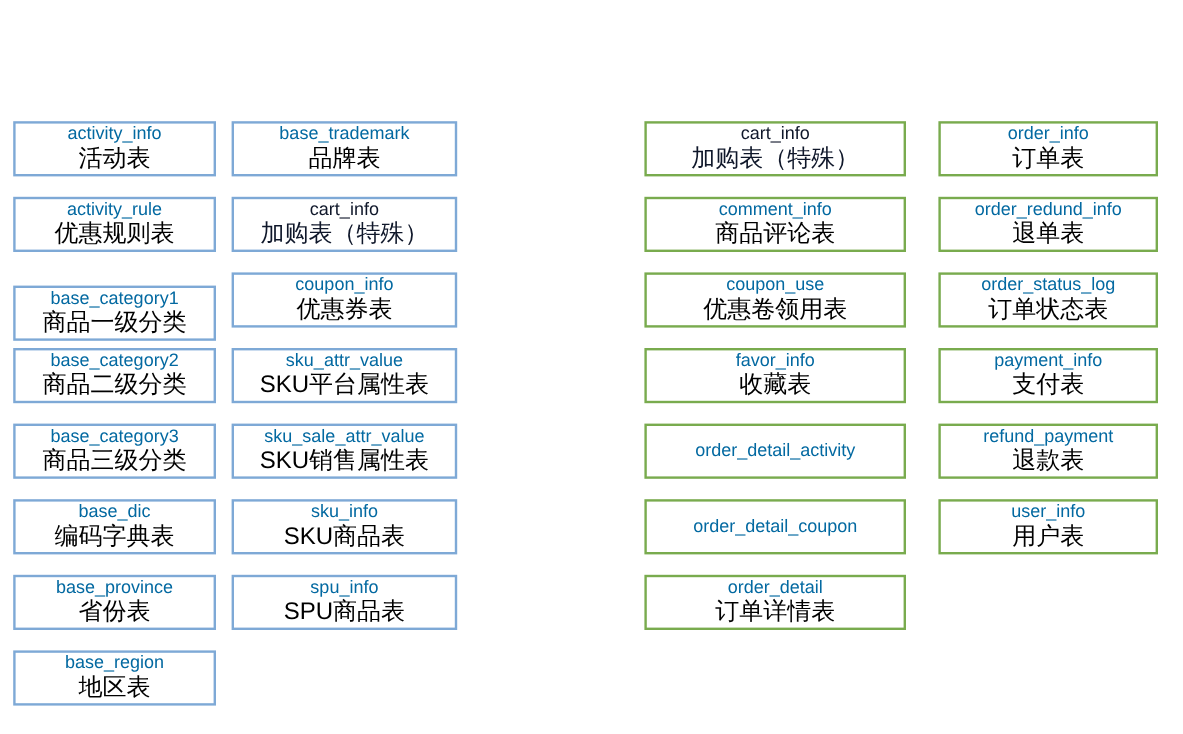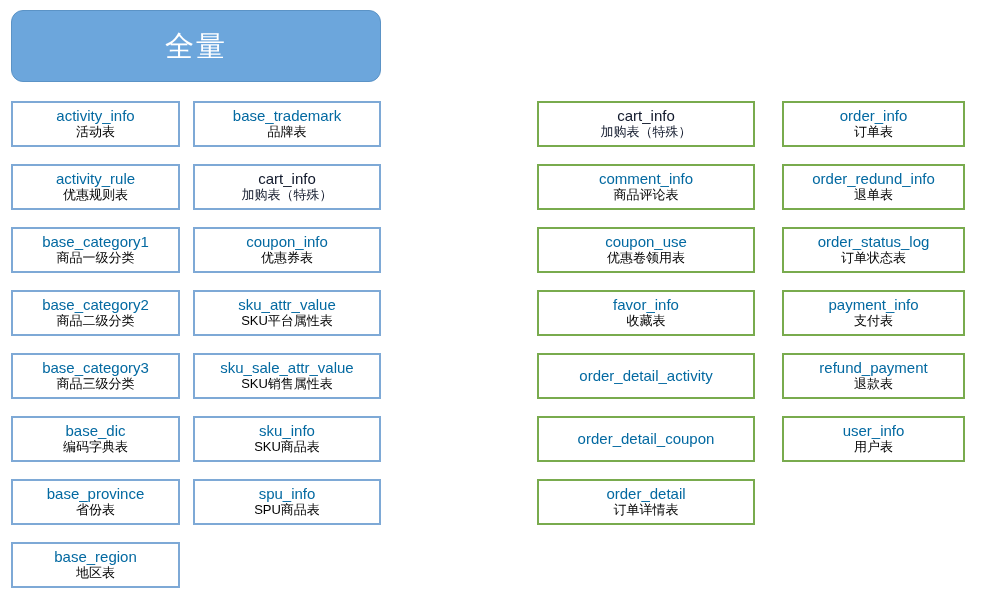--- a/index.html
+++ b/index.html
@@ -63,21 +63,21 @@
     line-height: 1.12;
     text-align: center;
     padding: 0 3px;
   }
   .cell .en {
     font-size: 15px;
     color: #0369a1;
     white-space: nowrap;
   }
   .cell .cn {
-    font-size: 13px;
+    font-size: 20px;
     color: #000000;
     white-space: nowrap;
   }
   .cell.blue {
     border: 2px solid #7EA9D6;
   }
   .cell.green {
     border: 2px solid #79AB4E;
   }
   .cell.red .en,
@@ -92,35 +92,32 @@
   .col-g1 { left: 537px; width: 218px; }
   .col-g2 { left: 782px; width: 183px; }
 
   .h-row { height: 46px; }
 </style>
 </head>
 <body>
 
 <div class="canvas">
 
-  <div class="section-header full">
-    <span>全量</span>
-  </div>
 
 
   <div id="cells">
       <div class="cell h-row blue col-b1" style="top: 101px;">
         <div class="en">activity_info</div>
         <div class="cn">活动表</div>
       </div>
       <div class="cell h-row blue col-b1" style="top: 164px;">
         <div class="en">activity_rule</div>
         <div class="cn">优惠规则表</div>
       </div>
-      <div class="cell h-row blue col-b1" style="top: 227px; text-align: right;">
+      <div class="cell h-row blue col-b1" style="top: 238px; text-align: right;">
         <div class="en">base_category1</div>
         <div class="cn">商品一级分类</div>
       </div>
       <div class="cell h-row blue col-b1" style="top: 290px;">
         <div class="en">base_category2</div>
         <div class="cn">商品二级分类</div>
       </div>
       <div class="cell h-row blue col-b1" style="top: 353px;">
         <div class="en">base_category3</div>
         <div class="cn">商品三级分类</div>

